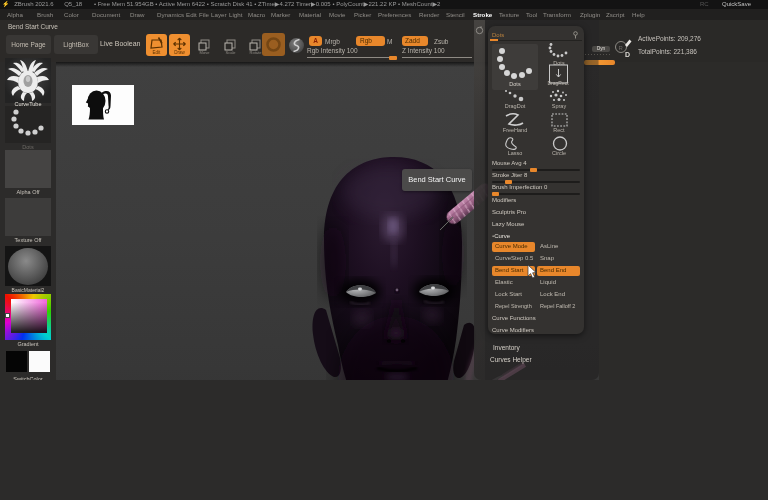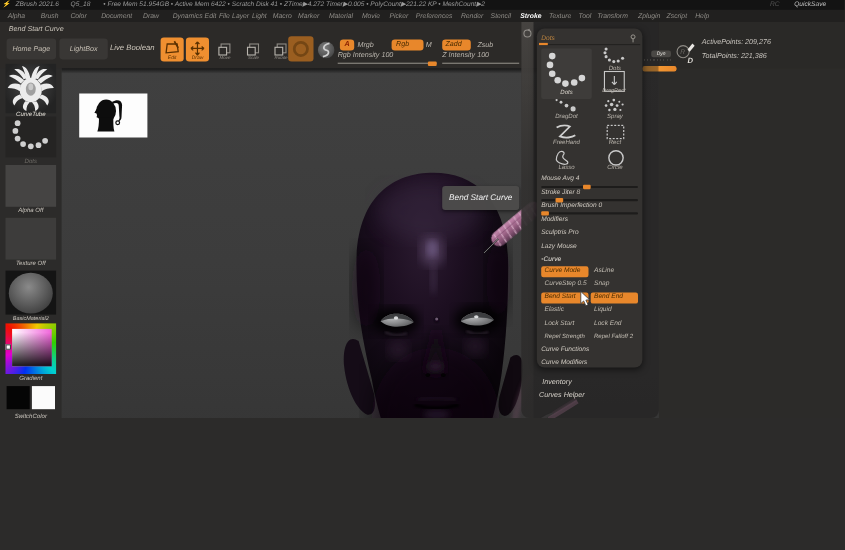--- a/index.html
+++ b/index.html
@@ -1,18 +1,18 @@
 <!DOCTYPE html>
 <html><head>
 <meta charset="utf-8">
 <style>
   * { margin:0; padding:0; box-sizing:border-box; }
   html,body { width:768px; height:500px; overflow:hidden; background:#2c2b2a; }
   body { font-family:"Liberation Sans", sans-serif; }
-  #app { position:relative; width:768px; height:380px; overflow:hidden;font-style:italic; }
+  #app { position:relative; width:768px; height:380px; overflow:hidden; }
   .abs { position:absolute; }
 
   
   #titlebar { left:0; top:0; width:768px; height:9px; background:#131313; color:#9a9a9a; font-size:6px; line-height:9px; white-space:nowrap; }
   #menubar { left:0; top:9px; width:768px; height:11px; background:#21201f; color:#908d88; font-size:6.2px; line-height:11px; white-space:nowrap; }
 
   
   #toolbar { left:0; top:20px; width:768px; height:42px; background:#2c2a28; }
   #bsc-label { left:8px; top:3px; font-size:6.5px; color:#c9c3b9; }
   .tbtn { position:absolute; background:#393735; border-radius:3px; color:#c4bdb2; font-size:6.5px; text-align:center; }

